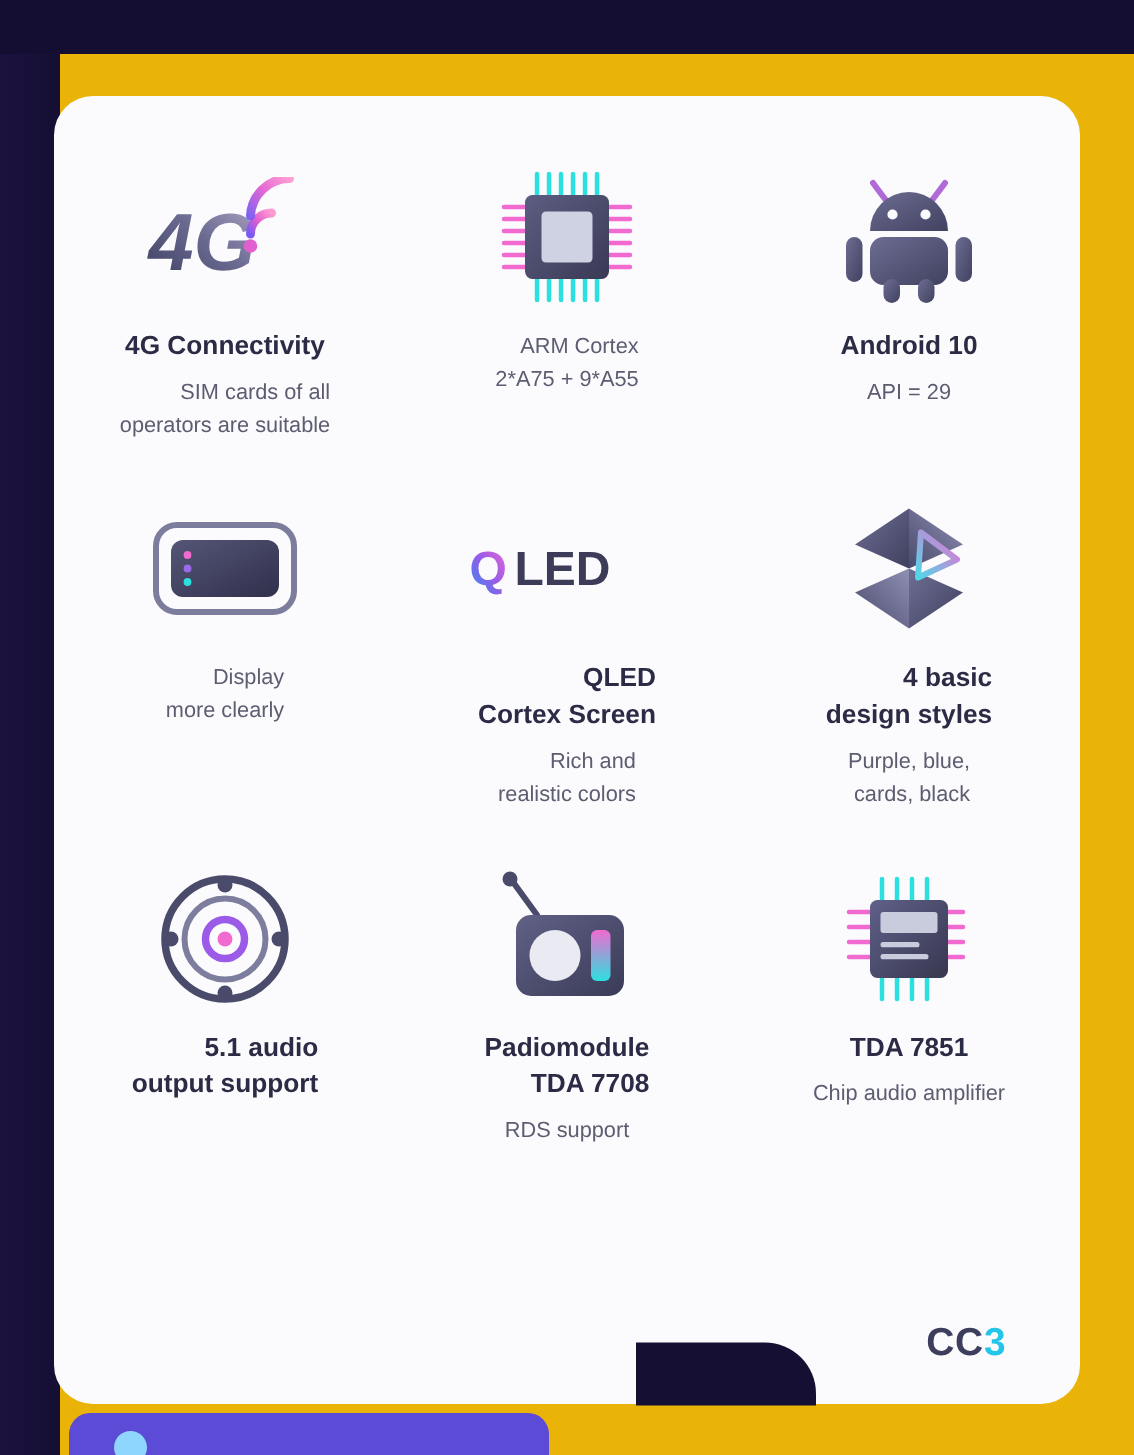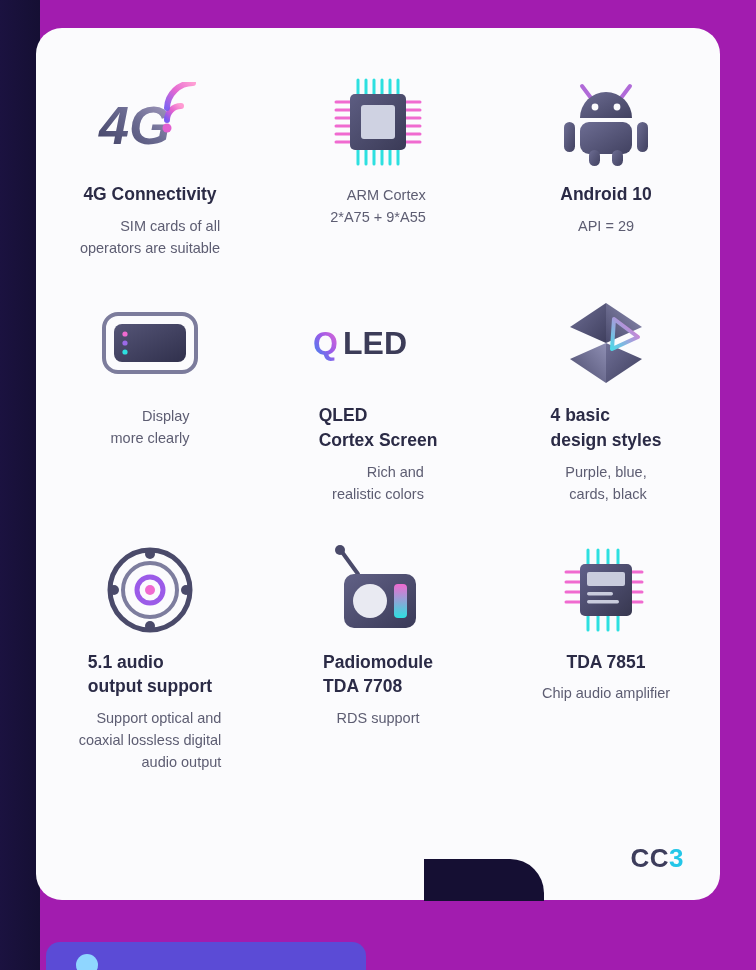--- a/index.html
+++ b/index.html
@@ -10,21 +10,22 @@
   body {
     width: 756px;
     height: 970px;
     overflow: hidden;
     font-family: "Liberation Sans", sans-serif;
     position: relative;
   }
   #page {
     position: absolute;
     inset: 0;
-    background: #a21caf;
+    background: #eab308;
+    margin-top: 36px;
   }
   
   #page::before {
     content: "";
     position: absolute;
     left: 0; top: 0; bottom: 0;
     width: 40px;
     background: linear-gradient(90deg, #1b1240 0%, #150f33 100%);
   }
   .card {
@@ -64,36 +65,36 @@
   .icon-wrap {
     height: 108px;
     display: flex;
     align-items: center;
     justify-content: center;
   }
   .title {
     font-size: 17.5px;
     font-weight: bold;
     color: #2b2b46;
-    text-align: left;
+    text-align: right;
     line-height: 1.42;
     margin-top: 6px;
     white-space: pre-line;
   }
   .desc {
     font-size: 14.5px;
     color: #5d5d72;
     text-align: right;
     line-height: 1.5;
     margin-top: 9px;
     white-space: pre-line;
   }
   .brand {
     position: absolute;
-    right: 36px;
+    right: 49px;
     bottom: 26px;
     font-size: 26px;
     font-weight: bold;
     letter-spacing: 0.5px;
   }
   .brand .cc { color: #3d3d5c; }
   .brand .three { color: #23c6e8; }
   .bottom-strip {
     position: absolute;
     left: 46px;
@@ -286,23 +287,20 @@
             <g fill="#4a4a6a">
               <circle cx="46" cy="10" r="5"></circle>
               <circle cx="46" cy="82" r="5"></circle>
               <circle cx="10" cy="46" r="5"></circle>
               <circle cx="82" cy="46" r="5"></circle>
             </g>
           </svg>
         </div>
         <div class="title">5.1 audio
 output support</div>
-        <div class="desc">Support optical and
-coaxial lossless digital
-audio output</div>
       </div>
 
       <div class="cell">
         <div class="icon-wrap">
           <svg width="100" height="92" viewBox="0 0 100 92">
             <defs>
               <linearGradient id="radg" x1="0" y1="0" x2="1" y2="1">
                 <stop offset="0%" stop-color="#616186"></stop>
                 <stop offset="100%" stop-color="#3a3a58"></stop>
               </linearGradient>

